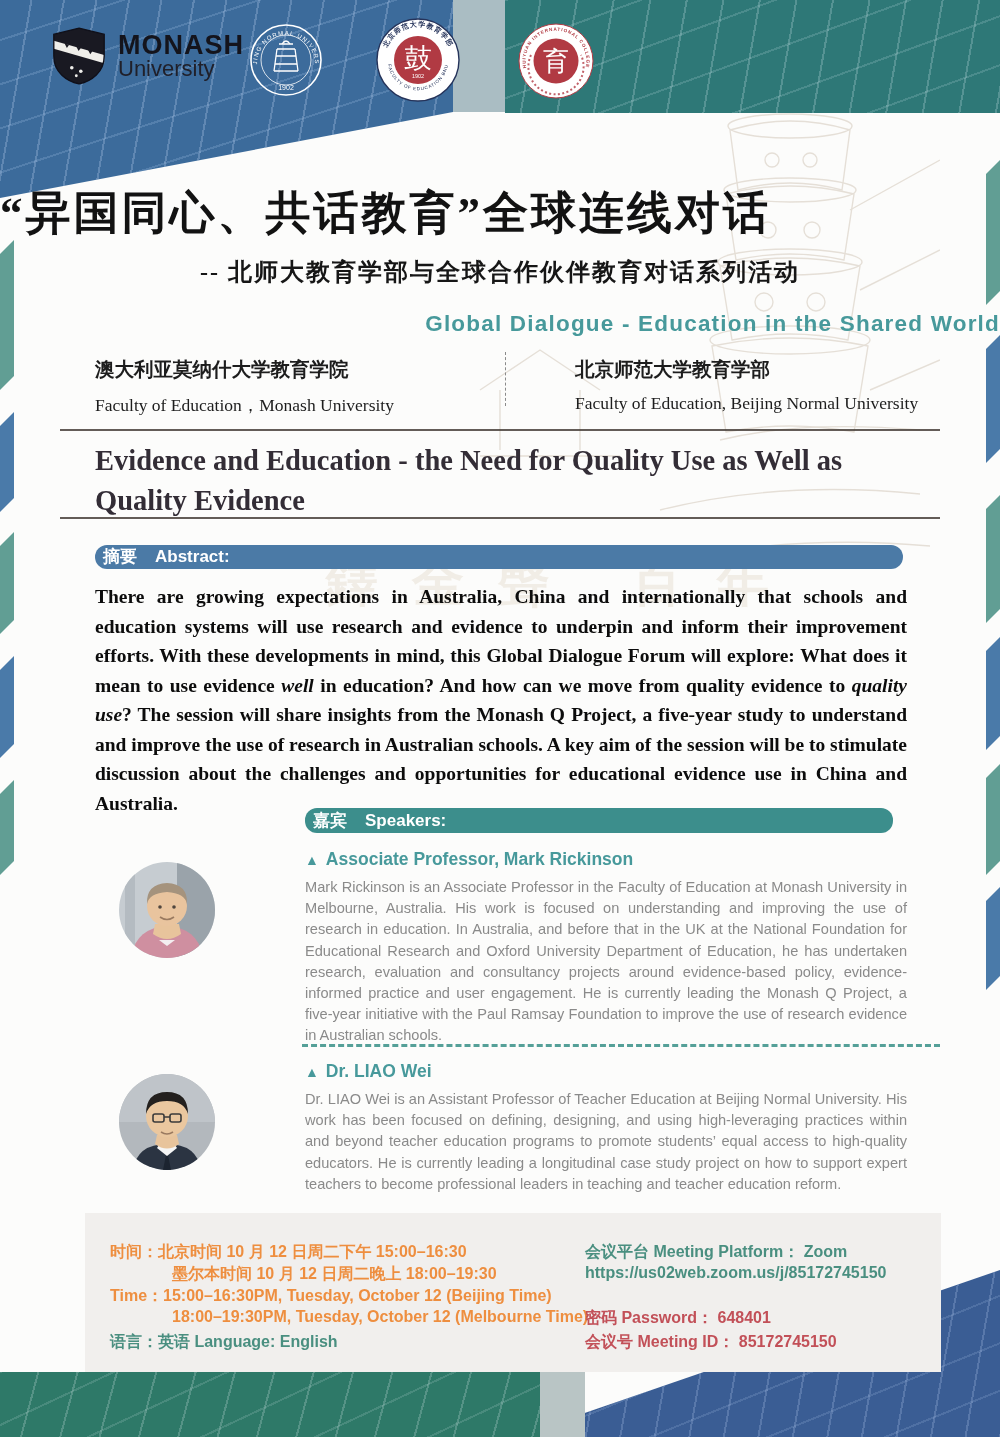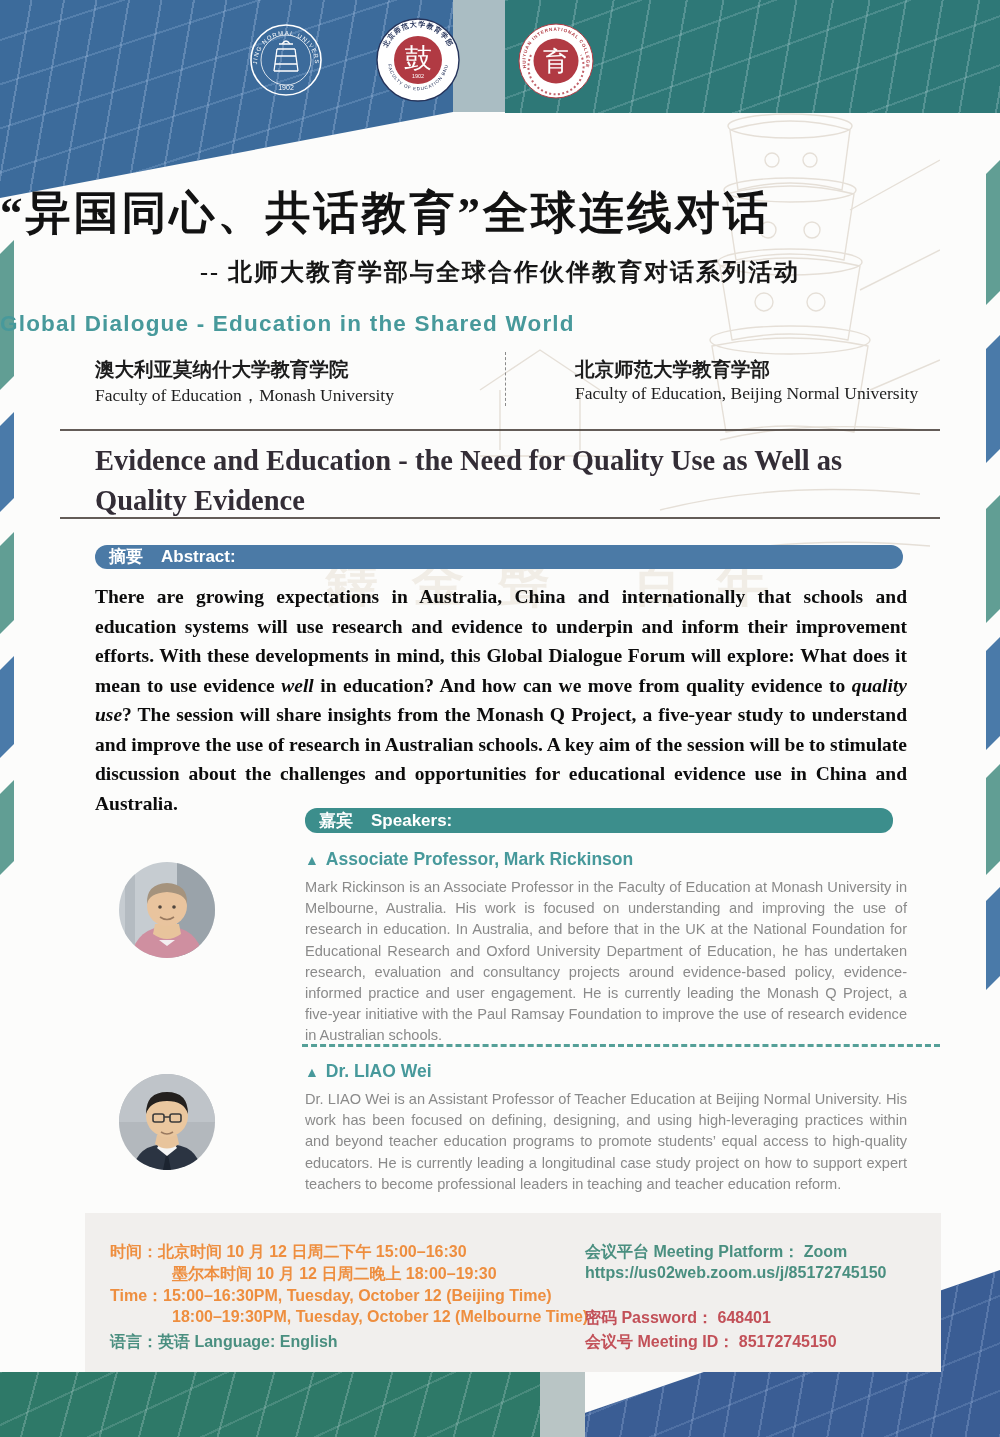--- a/index.html
+++ b/index.html
@@ -44,36 +44,36 @@
   .watermark{left:290px;top:548px;width:620px;font-family:"Liberation Serif","DejaVu Serif",serif;
     font-size:52px;letter-spacing:34px;color:rgba(198,178,150,.20);font-weight:700;white-space:nowrap;margin-left:36px;}
 
   
   .main-title{left:0;top:183px;width:1000px;
     font-family:"Liberation Serif","DejaVu Serif",serif;font-weight:700;font-size:45px;
     letter-spacing:3px;color:#121212;}
   .sub-title{left:0;top:256px;width:1000px;text-align:center;
     font-family:"Liberation Serif","DejaVu Serif",serif;font-weight:600;font-size:24px;
     letter-spacing:2px;color:#161616;}
-  .en-title{left:0;top:311px;width:1000px;text-align:left;font-weight:700;font-size:22.5px;
+  .en-title{left:0;top:311px;width:1000px;text-align:right;font-weight:700;font-size:22.5px;
     letter-spacing:1.2px;color:var(--accent-teal,#47999b);}
 
   .org{top:356px;width:420px;}
   .org .cn{font-family:"Liberation Serif","DejaVu Serif",serif;font-weight:700;font-size:19.5px;color:#1d1d1d;}
-  .org .en{font-family:"Liberation Serif","DejaVu Serif",serif;font-size:17.5px;color:#1d1d1d;margin-top:0;}
+  .org .en{font-family:"Liberation Serif","DejaVu Serif",serif;font-size:17.5px;color:#1d1d1d;margin-top:10px;}
   .org-divider{left:505px;top:352px;height:54px;border-left:1.5px dashed #8a8a8a;}
 
   .rule{left:60px;width:880px;height:0;border-top:2px solid rgba(72,64,58,.85);}
   .talk-title{left:95px;top:441px;width:825px;
     font-family:"Liberation Serif","DejaVu Serif",serif;font-weight:700;font-size:28.5px;
     line-height:40px;color:var(--title-dark,#332d36);}
 
   
   .pill{height:24px;border-radius:12px;color:#fff;font-weight:700;font-size:17px;
-    line-height:24px;padding-left:14px;box-sizing:border-box;}
+    line-height:24px;padding-left:8px;box-sizing:border-box;}
   .pill .cn{margin-right:18px;}
   .pill-abstract{left:95px;top:545px;width:808px;background:var(--bar-blue,#4b7aa6);}
   .pill-speakers{left:305px;top:808px;width:588px;height:25px;line-height:25px;background:var(--bar-teal,#3c8e8c);}
 
   .abstract-text{left:95px;top:582px;width:812px;
     font-family:"Liberation Serif","DejaVu Serif",serif;font-weight:700;font-size:19.5px;
     line-height:29.5px;color:#0c0c0c;text-align:justify;}
   .abstract-text .it{font-style:italic;}
 
   
@@ -137,20 +137,37 @@
   <div class="stripe teal" style="left:0;top:532px;height:102px;"></div>
   <div class="stripe blue" style="left:0;top:656px;height:102px;"></div>
   <div class="stripe teal" style="left:0;top:780px;height:95px;"></div>
   <div class="stripe teal" style="left:986px;top:160px;height:145px;"></div>
   <div class="stripe blue" style="left:986px;top:335px;height:128px;"></div>
   <div class="stripe teal" style="left:986px;top:495px;height:128px;"></div>
   <div class="stripe blue" style="left:986px;top:637px;height:113px;"></div>
   <div class="stripe teal" style="left:986px;top:764px;height:111px;"></div>
   <div class="stripe blue" style="left:986px;top:887px;height:103px;"></div>
 
+  <div class="abs monash">
+    <svg width="54" height="60" viewBox="0 0 60 66">
+      <path d="M30 2 L58 9 V33 C58 51 44 61 30 64 C16 61 2 51 2 33 V9 Z" fill="#191922"></path>
+      <polygon points="2,16 58,32 58,41 2,25" fill="#efeeea"></polygon>
+      <polygon points="14,19 19,20.5 16.5,24" fill="#191922"></polygon>
+      <polygon points="27,22.5 32,24 29.5,27.5" fill="#191922"></polygon>
+      <polygon points="40,26 45,27.5 42.5,31" fill="#191922"></polygon>
+      <circle cx="22" cy="46" r="2" fill="#efeeea"></circle>
+        <circle cx="32" cy="50" r="2" fill="#efeeea"></circle>
+      <circle cx="27" cy="55" r="1.6" fill="#efeeea"></circle>
+      <path d="M30 2 L58 9 V33 C58 51 44 61 30 64 C16 61 2 51 2 33 V9 Z" fill="none" stroke="#10101a" stroke-width="1.5"></path>
+    </svg>
+    <div>
+      <div class="txt1">MONASH</div>
+      <div class="txt2">University</div>
+    </div>
+  </div>
 
   <svg class="abs" style="left:249px;top:23px;" width="74" height="74" viewBox="-37 -37 74 74">
     <defs>
         <path id="bnuArc" d="M -29 4 A 29 29 0 1 1 29 4"></path>
       </defs>
     <circle r="35" fill="none" stroke="#fff" stroke-width="1.6"></circle>
     <circle r="25" fill="none" stroke="#fff" stroke-width="0.8"></circle>
     <text font-size="6" fill="#fff" letter-spacing="1.2"><textPath href="#bnuArc" startOffset="50%" text-anchor="middle">BEIJING NORMAL UNIVERSITY</textPath></text>
     <g stroke="#fff" stroke-width="1.3" fill="none">
       <path d="M-7 -16 h14 M-9 -11 h18 M-10 -4 h20 M-11 4 h22 M-12 11 h24"></path>

